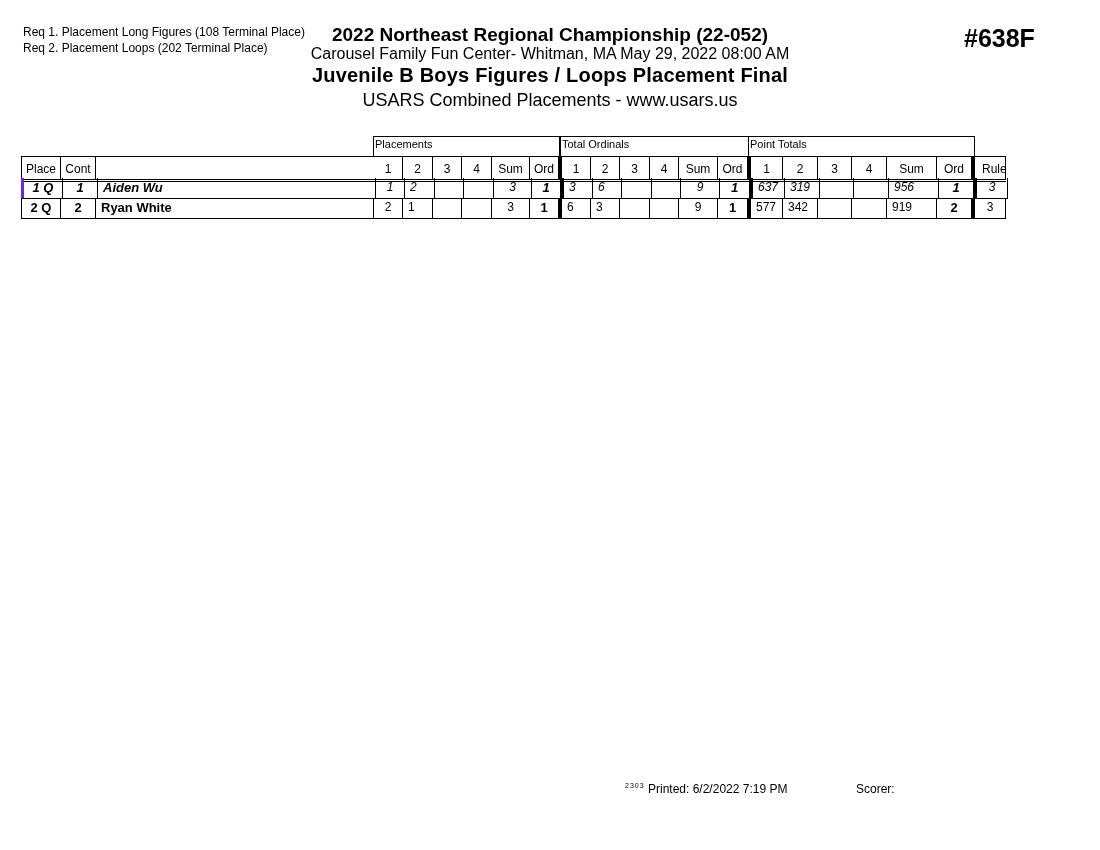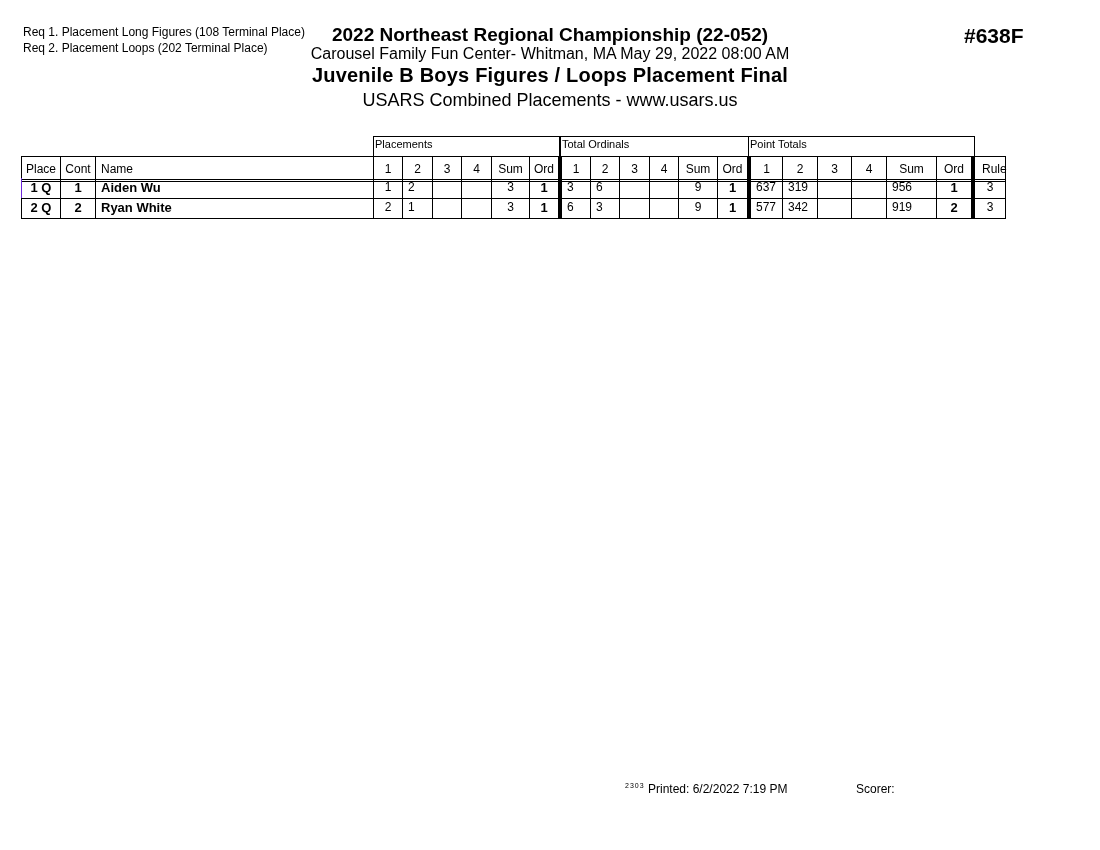--- a/index.html
+++ b/index.html
@@ -4,29 +4,29 @@
 <style>
   html, body { margin:0; padding:0; background:#ffffff; }
   body { width:1100px; height:850px; position:relative; overflow:hidden;
          font-family:"Liberation Sans", sans-serif; color:#000; }
   .abs { position:absolute; white-space:nowrap; }
   .req { font-size:12px; left:23px; }
   .title { font-size:19px; font-weight:bold; left:0; width:1100px; text-align:center; }
   .sub { font-size:16px; left:0; width:1100px; text-align:center; }
   .event { font-size:20px; font-weight:bold; left:0; width:1100px; text-align:center; letter-spacing:0.2px; }
   .usars { font-size:18px; left:0; width:1100px; text-align:center; }
-  .code { font-size:21px; font-weight:bold; left:964px; top:24px; }
+  .code { font-size:25px; font-weight:bold; left:964px; top:24px; }
 
   .cell { position:absolute; box-sizing:border-box; font-size:12px; line-height:19px;
           text-align:center; border-right:1px solid #000; }
   .row { position:absolute; left:21px; width:984px; }
   .hdr { top:156px; height:22px; border-top:1px solid #000; border-left:1px solid #000;
          border-bottom:3px double #000; }
   .hdr .cell { top:0; height:100%; line-height:22px; padding-top:1px; }
-  .r1 { top:178px; height:20px; border-left:1px solid #6d28d9; border-bottom:1px solid #000; }
+  .r1 { top:178px; height:20px; border-left:3px solid #6d28d9; border-bottom:1px solid #000;font-style:italic; }
   .r2 { top:198px; height:20px; border-left:1px solid #000; border-bottom:1px solid #000; }
   .r1 .cell, .r2 .cell { top:0; height:100%; }
   .bold { font-weight:bold; font-size:13px; }
   .left { text-align:left; padding-left:5px; }
   .thick { border-right:4px solid #000; }
   .grp { position:absolute; top:136px; height:20px; box-sizing:border-box;
          border-top:1px solid #000; border-left:1px solid #000; border-right:1px solid #000;
          font-size:11px; padding-left:1px; line-height:14px; }
   .footer-small { font-size:7px; left:625px; top:782px; letter-spacing:1px; }
   .printed { font-size:12px; left:648px; top:782px; }
@@ -43,21 +43,20 @@
 <div class="abs usars" style="top:90px;">USARS Combined Placements - www.usars.us</div>
 <div class="abs code">#638F</div>
 
 <div class="grp" style="left:373px; width:187px;">Placements</div>
 <div class="grp" style="left:560px; width:189px;">Total Ordinals</div>
 <div class="grp" style="left:748px; width:227px;">Point Totals</div>
 
 <div class="row hdr">
   <div class="cell" style="left:0; width:39px;">Place</div>
   <div class="cell" style="left:39px; width:35px;">Cont</div>
-  <div class="cell left" style="left:74px; width:278px;">Name</div>
   <div class="cell" style="left:352px; width:29px;">1</div>
   <div class="cell" style="left:381px; width:30px;">2</div>
   <div class="cell" style="left:411px; width:29px;">3</div>
   <div class="cell" style="left:440px; width:30px;">4</div>
   <div class="cell" style="left:470px; width:38px;">Sum</div>
   <div class="cell thick" style="left:508px; width:32px;">Ord</div>
   <div class="cell" style="left:540px; width:29px;">1</div>
   <div class="cell" style="left:569px; width:29px;">2</div>
   <div class="cell" style="left:598px; width:30px;">3</div>
   <div class="cell" style="left:628px; width:29px;">4</div>

